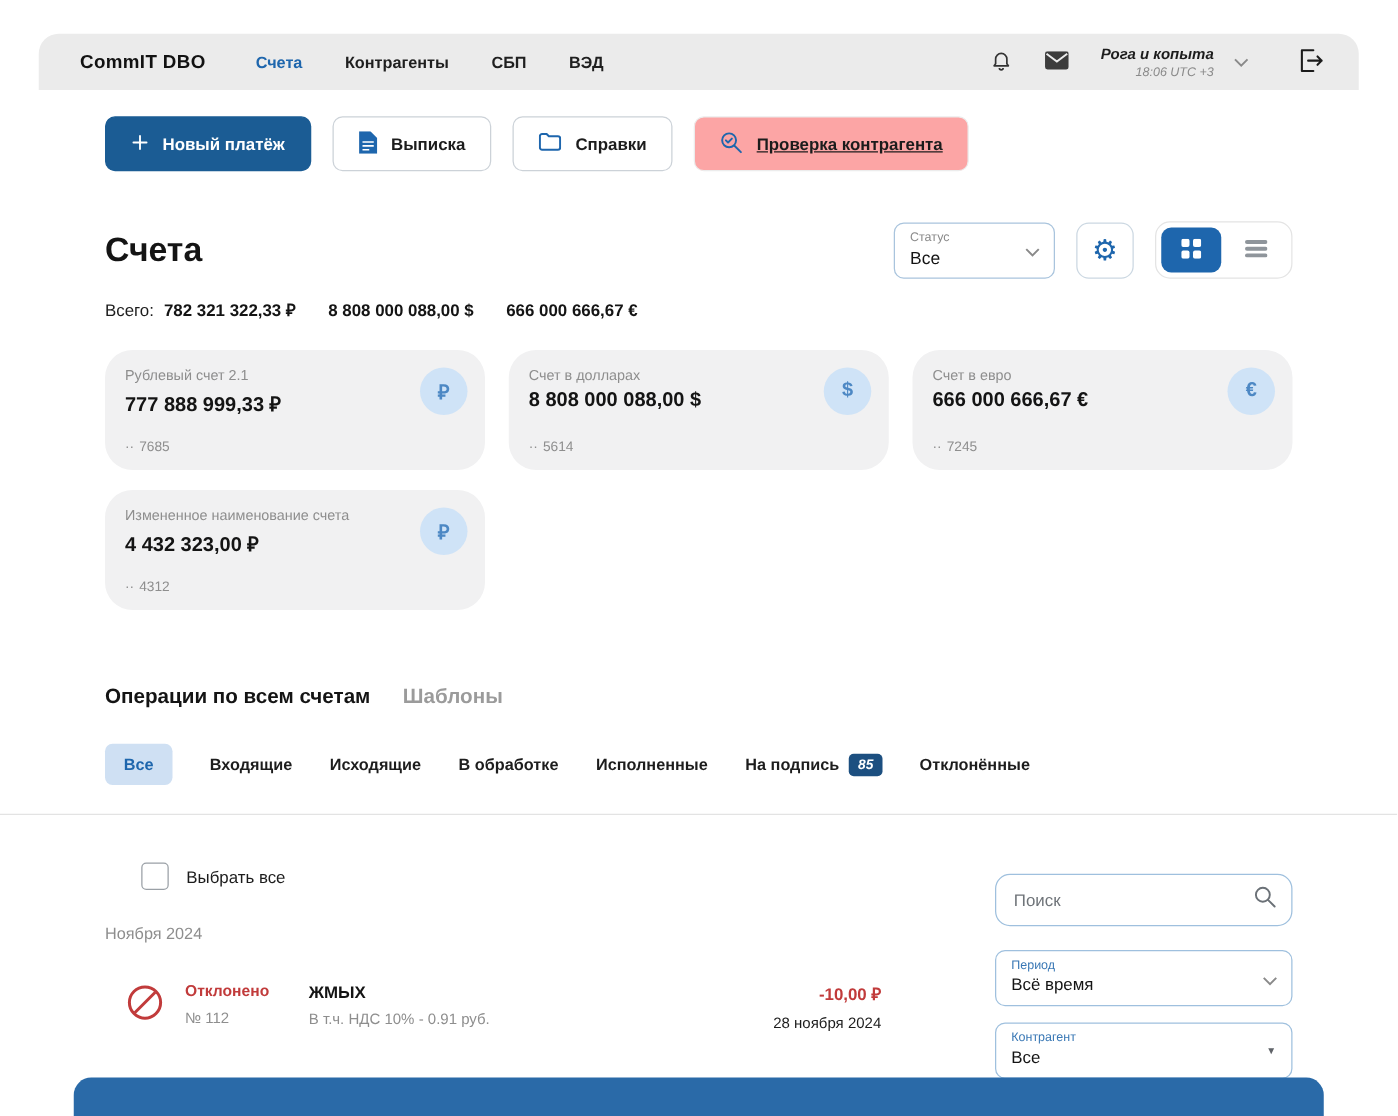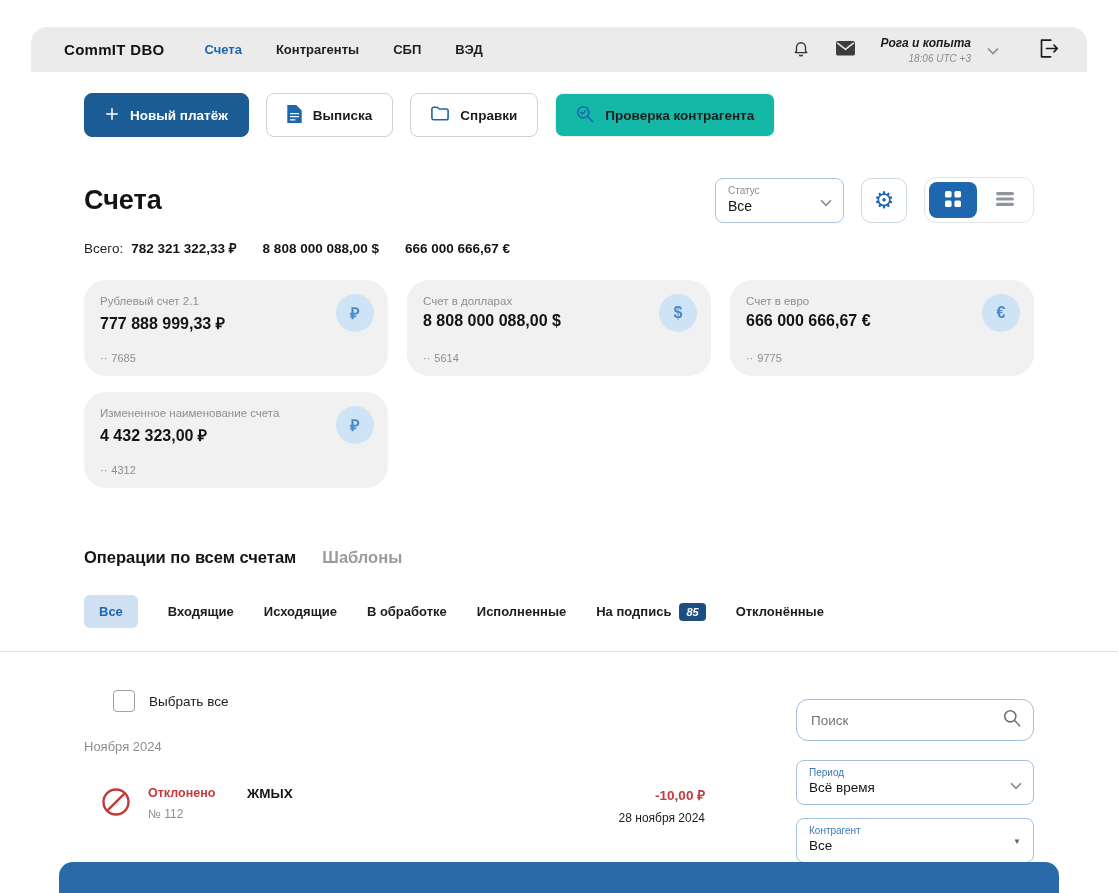--- a/index.html
+++ b/index.html
@@ -22,21 +22,21 @@
   .company-name { font-size:12px; font-weight:bold; color:#1c1c1c; }
   .company-time { font-size:10px; color:#8a8a8a; margin-top:3px; }
   .logout { margin-left:14px; }
 
   
   .actions { display:flex; gap:17px; padding:21px 84px 0; }
   .btn { height:44px; display:inline-flex; align-items:center; gap:11px; padding:0 20px;
          border-radius:8px; font-family:inherit; font-size:13.5px; font-weight:bold; color:#1c1c1c;
          background:#fff; border:1px solid #ccd2d8; cursor:pointer; }
   .btn-primary { background:#1b5c94; border-color:#1b5c94; color:#fff; }
-  .btn-gray { background:#14b8a6; border-color:#ececec; }
+  .btn-gray { background:#fca5a5; border-color:#ececec;text-decoration:underline; }
 
   
   .content { padding:0 84px; }
   .accounts-header { margin-top:40px; display:flex; align-items:center; justify-content:space-between; }
   .page-title { font-size:27px; font-weight:bold; color:#141414; margin:0; }
   .controls { display:flex; align-items:center; gap:17px; }
   .select-box { position:relative; width:129px; height:45px; border:1px solid #a9c4dd; border-radius:8px;
                 padding:6px 12px; cursor:pointer; background:#fff; }
   .select-label { font-size:10px; color:#8a8a8a; }
   .select-value { font-size:14px; color:#141414; margin-top:2px; }
@@ -265,21 +265,21 @@
           <span>··</span>
           <span>5614</span>
         </div>
         <div class="card-circle">$</div>
       </div>
       <div class="card">
         <div class="card-name">Счет в евро</div>
         <div class="card-amount">666 000 666,67 €</div>
         <div class="card-digits">
           <span>··</span>
-          <span>9775</span>
+          <span>7245</span>
         </div>
         <div class="card-circle">€</div>
       </div>
       <div class="card">
         <div class="card-name">Измененное наименование счета</div>
         <div class="card-amount">4 432 323,00 ₽</div>
         <div class="card-digits">
           <span>··</span>
           <span>4312</span>
         </div>
@@ -322,20 +322,21 @@
               <circle cx="16" cy="16" r="12.5"></circle>
               <path d="M7.8 24.2l16.4-16.4"></path>
             </svg>
         </span>
         <div class="txn-status">
           <div class="txn-status-text">Отклонено</div>
           <div class="txn-number">№ 112</div>
         </div>
         <div class="txn-main">
           <div class="txn-title">ЖМЫХ</div>
+          <div class="txn-details">В т.ч. НДС 10% - 0.91 руб.</div>
         </div>
         <div class="txn-right">
           <div class="txn-amount">-10,00 ₽</div>
           <div class="txn-date">28 ноября 2024</div>
         </div>
       </div>
     </div>
 
     <div class="ops-right">
       <div class="search-box">

